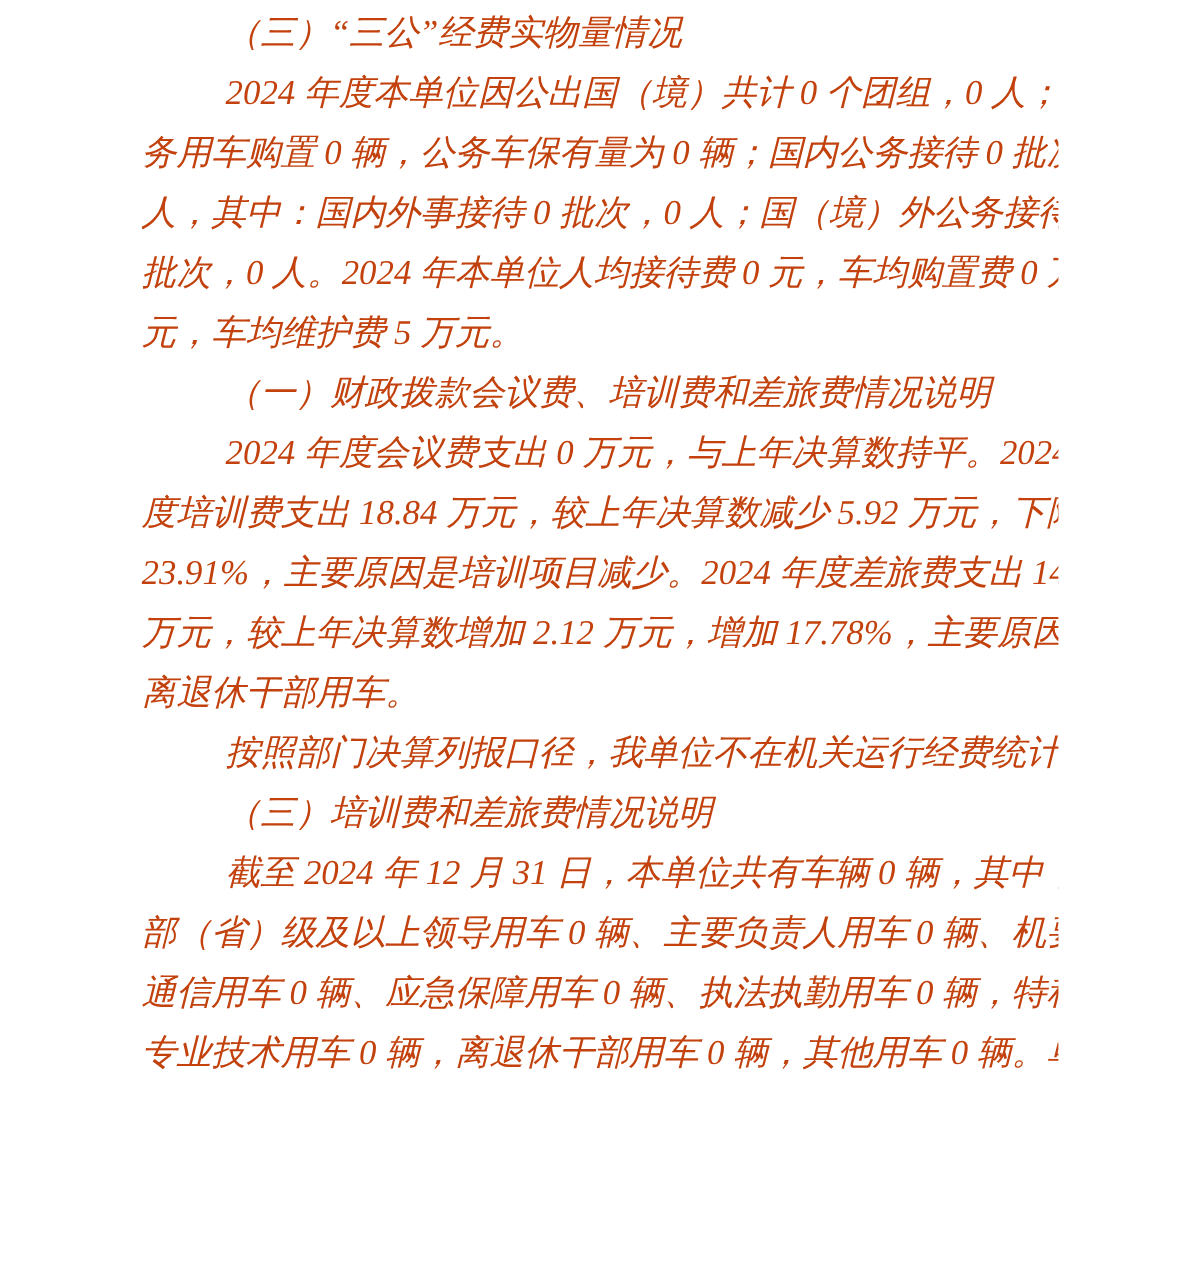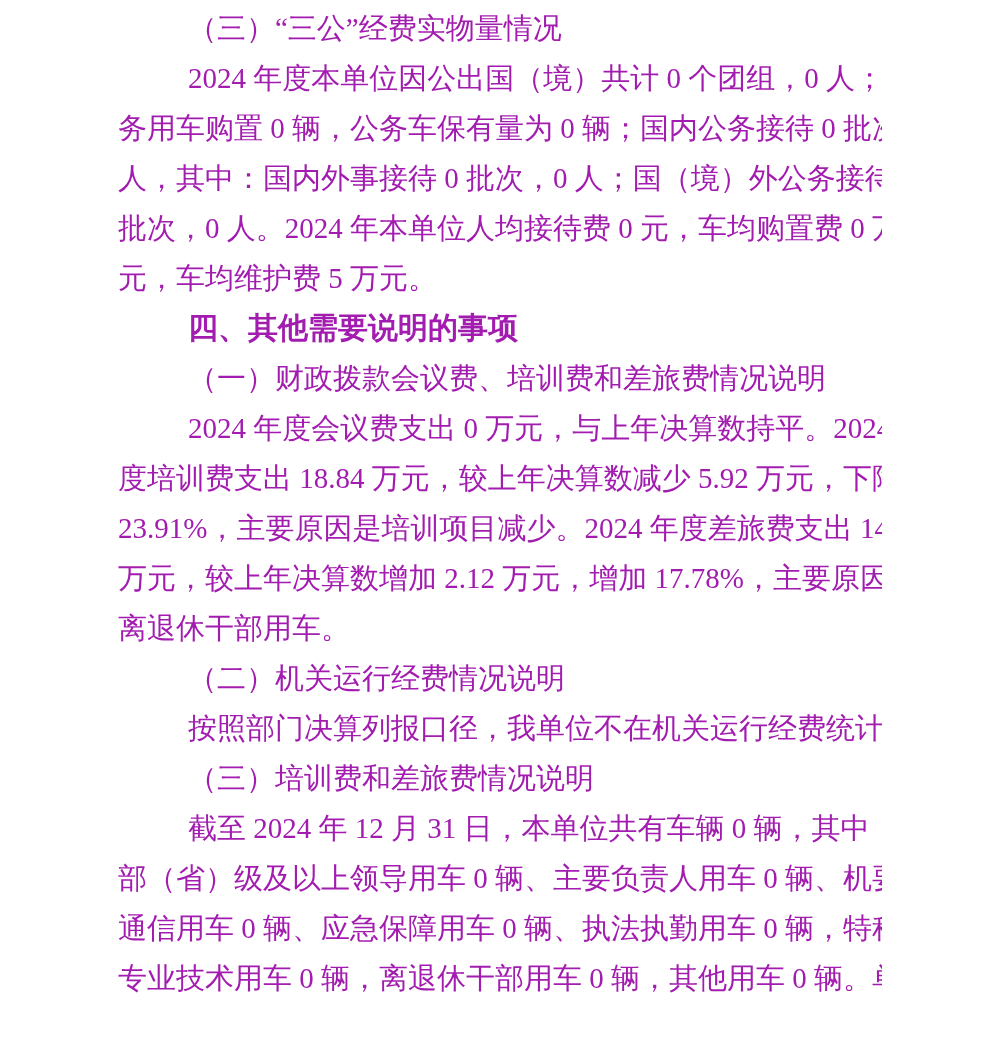--- a/index.html
+++ b/index.html
@@ -11,21 +11,22 @@
     background: #ffffff;
     color: #000000;
     padding: 3px 118px 0 118px;
   }
   .line {
     height: 50px;
     line-height: 50px;
     font-size: 29px;
     white-space: nowrap;
     overflow: hidden;
-    color: #a21caf;
+    color: #c2410c;
+    font-style: italic;
   }
   .line.first { text-indent: 70px; }
   .line.justify {
     text-align: justify;
     text-align-last: justify;
   }
   .style-body {
     font-family: "Liberation Serif", "DejaVu Serif", serif;
     font-weight: 400;
   }
@@ -43,28 +44,26 @@
 <body>
 
 <div class="page">
   <div id="content">
       <div class="line style-kaiti first">（三）“三公”经费实物量情况</div>
       <div class="line style-body first justify">2024 年度本单位因公出国（境）共计 0 个团组，0 人；公</div>
       <div class="line style-body justify">务用车购置 0 辆，公务车保有量为 0 辆；国内公务接待 0 批次 0</div>
       <div class="line style-body justify">人，其中：国内外事接待 0 批次，0 人；国（境）外公务接待 0</div>
       <div class="line style-body justify">批次，0 人。2024 年本单位人均接待费 0 元，车均购置费 0 万</div>
       <div class="line style-body">元，车均维护费 5 万元。</div>
-      <div class="line style-heading first">四、其他需要说明的事项</div>
       <div class="line style-kaiti first">（一）财政拨款会议费、培训费和差旅费情况说明</div>
       <div class="line style-body first justify">2024 年度会议费支出 0 万元，与上年决算数持平。2024 年</div>
       <div class="line style-body justify">度培训费支出 18.84 万元，较上年决算数减少 5.92 万元，下降</div>
       <div class="line style-body justify">23.91%，主要原因是培训项目减少。2024 年度差旅费支出 14.04</div>
       <div class="line style-body justify">万元，较上年决算数增加 2.12 万元，增加 17.78%，主要原因是</div>
       <div class="line style-body">离退休干部用车。</div>
-      <div class="line style-kaiti first">（二）机关运行经费情况说明</div>
       <div class="line style-body first justify">按照部门决算列报口径，我单位不在机关运行经费统计范</div>
       <div class="line style-kaiti first">（三）培训费和差旅费情况说明</div>
       <div class="line style-body first justify">截至 2024 年 12 月 31 日，本单位共有车辆 0 辆，其中，副</div>
       <div class="line style-body justify">部（省）级及以上领导用车 0 辆、主要负责人用车 0 辆、机要</div>
       <div class="line style-body justify">通信用车 0 辆、应急保障用车 0 辆、执法执勤用车 0 辆，特种</div>
       <div class="line style-body justify">专业技术用车 0 辆，离退休干部用车 0 辆，其他用车 0 辆。单</div>
     </div>
 </div>
 
 </body></html>

